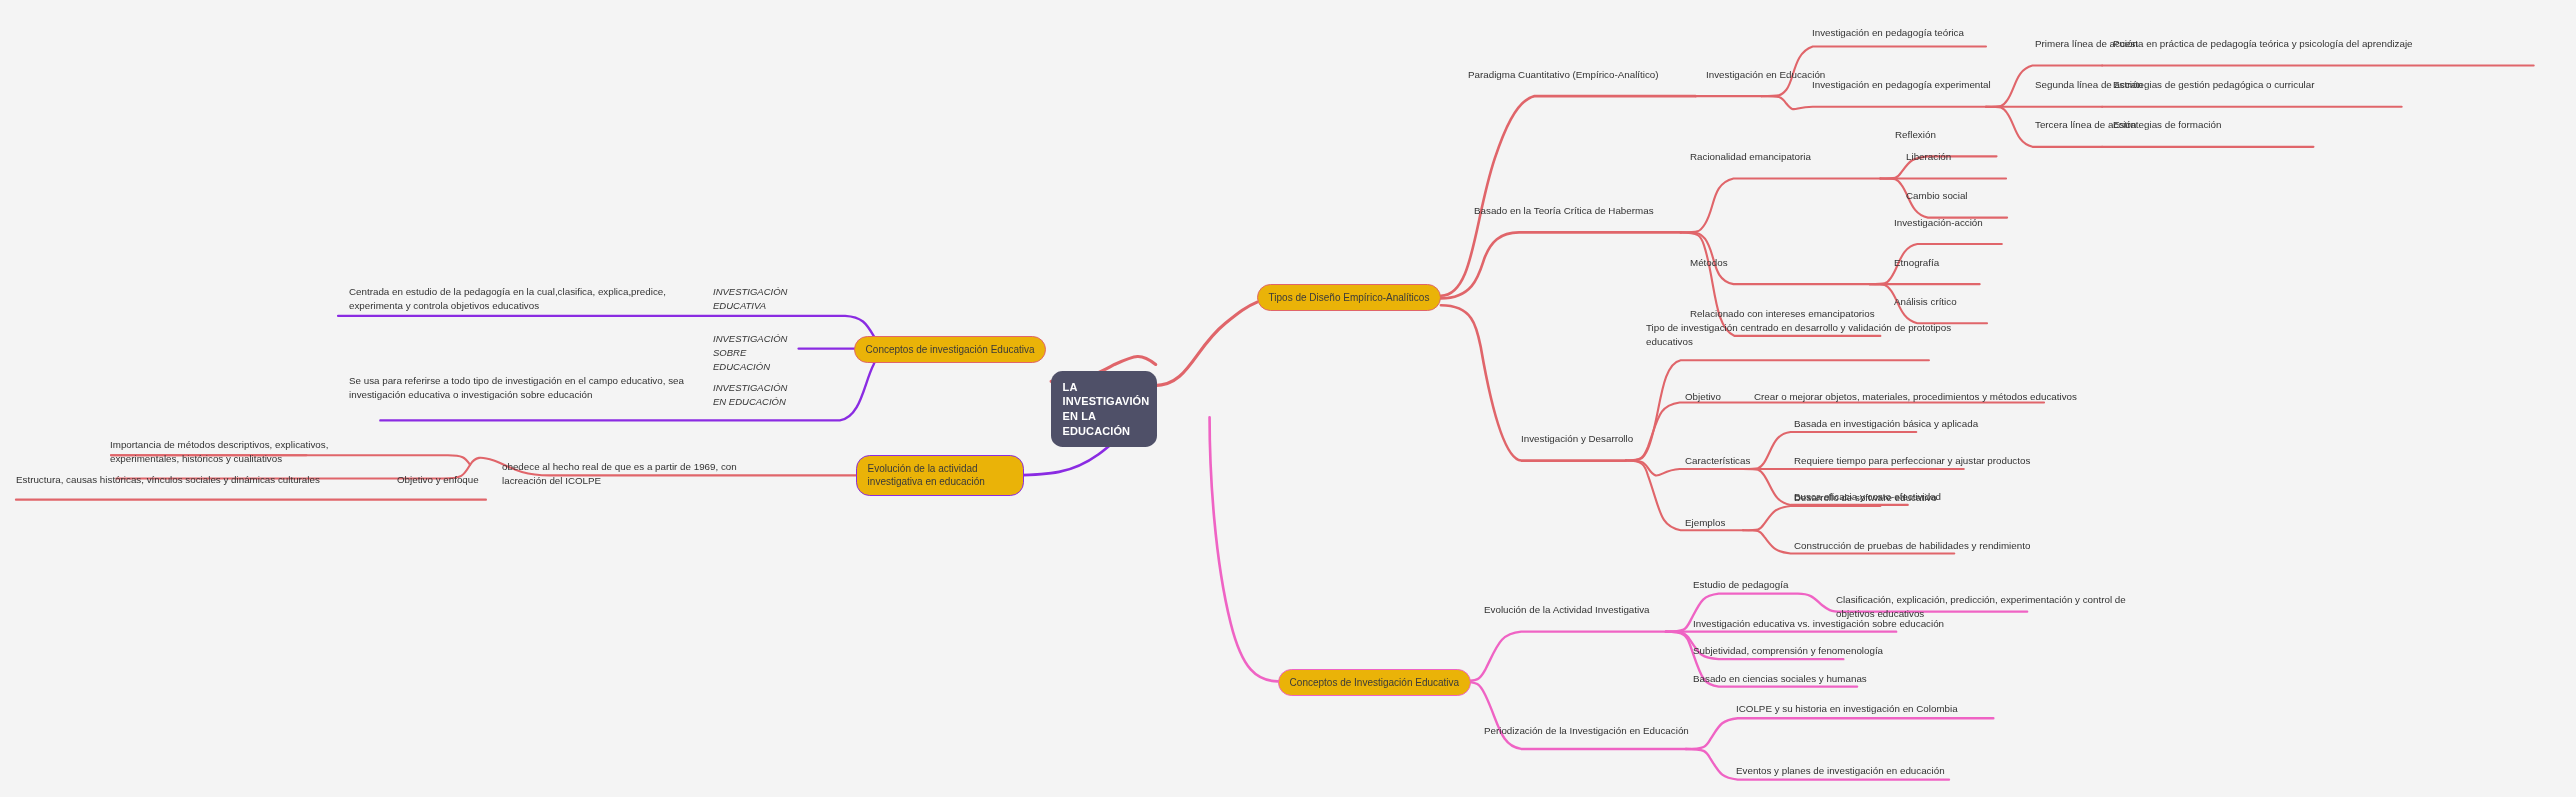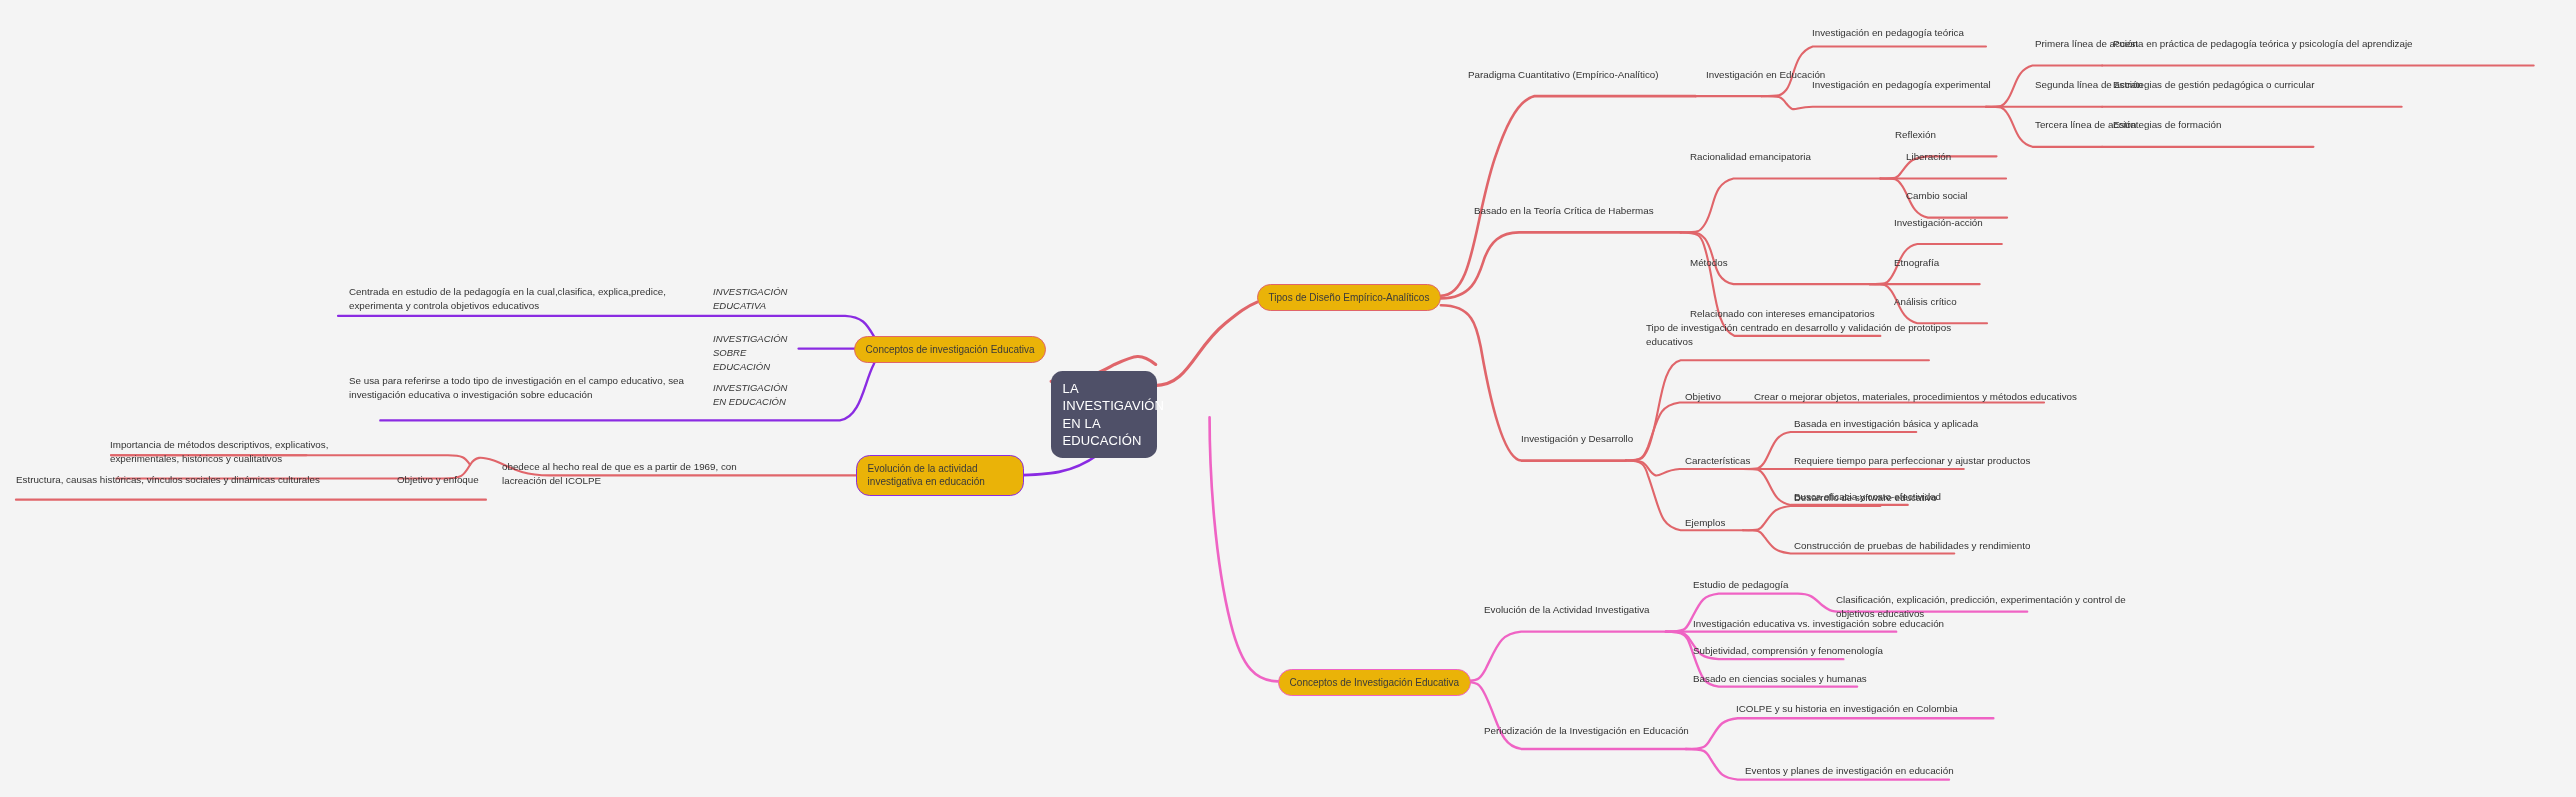--- a/index.html
+++ b/index.html
@@ -12,24 +12,25 @@
   }
   #canvas{position:absolute;left:0;top:0;width:2576px;height:797px;}
   svg#links{position:absolute;left:0;top:0;width:2576px;height:797px;pointer-events:none;}
   .node{position:absolute;box-sizing:border-box;}
 
   
   .root{
     background:#4f5068;
     color:#ffffff;
     border-radius:11.6px;
-    font-size:13px;
+    font-size:11px;
     line-height:1.35;
     padding:8.5px 11.6px;
     letter-spacing:0.1px;
+    font-weight:bold;
   }
 
   
   .pill{
     background:#eab308;
     border-radius:13.7px;
     font-size:10px;
     line-height:1.35;
     padding:5.8px 10.6px;
     color:#3a3a3a;
@@ -317,18 +318,18 @@
   <div class="node lbl" style="left:1693px;top:672px;">
     <span>Basado en ciencias sociales y humanas</span>
   </div>
 
   <div class="node lbl" style="left:1484px;top:724px;">
     <span>Periodización de la Investigación en Educación</span>
   </div>
   <div class="node lbl" style="left:1736px;top:702px;">
     <span>ICOLPE y su historia en investigación en Colombia</span>
   </div>
-  <div class="node lbl" style="left:1736px;top:764px;margin-left:9px;">
+  <div class="node lbl" style="left:1736px;top:764px;">
     <span>Eventos y planes de investigación en educación</span>
   </div>
 
 </div>
 
 
 </body></html>

